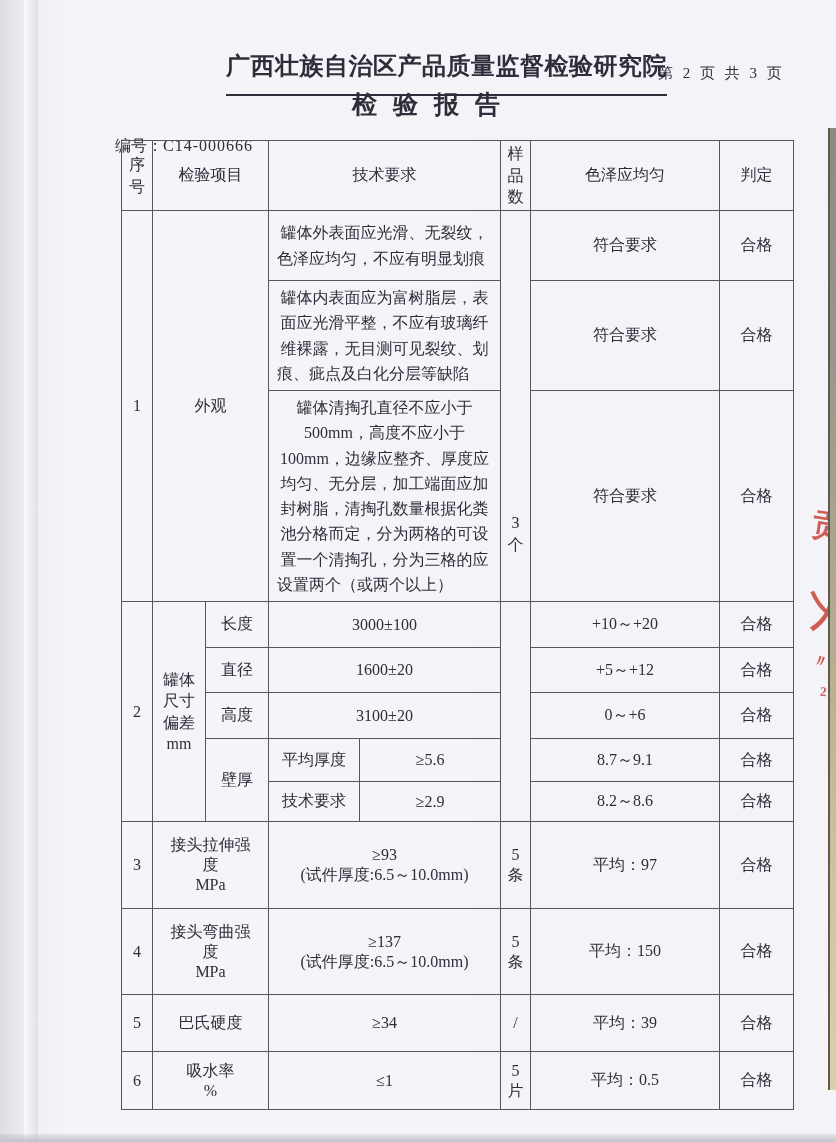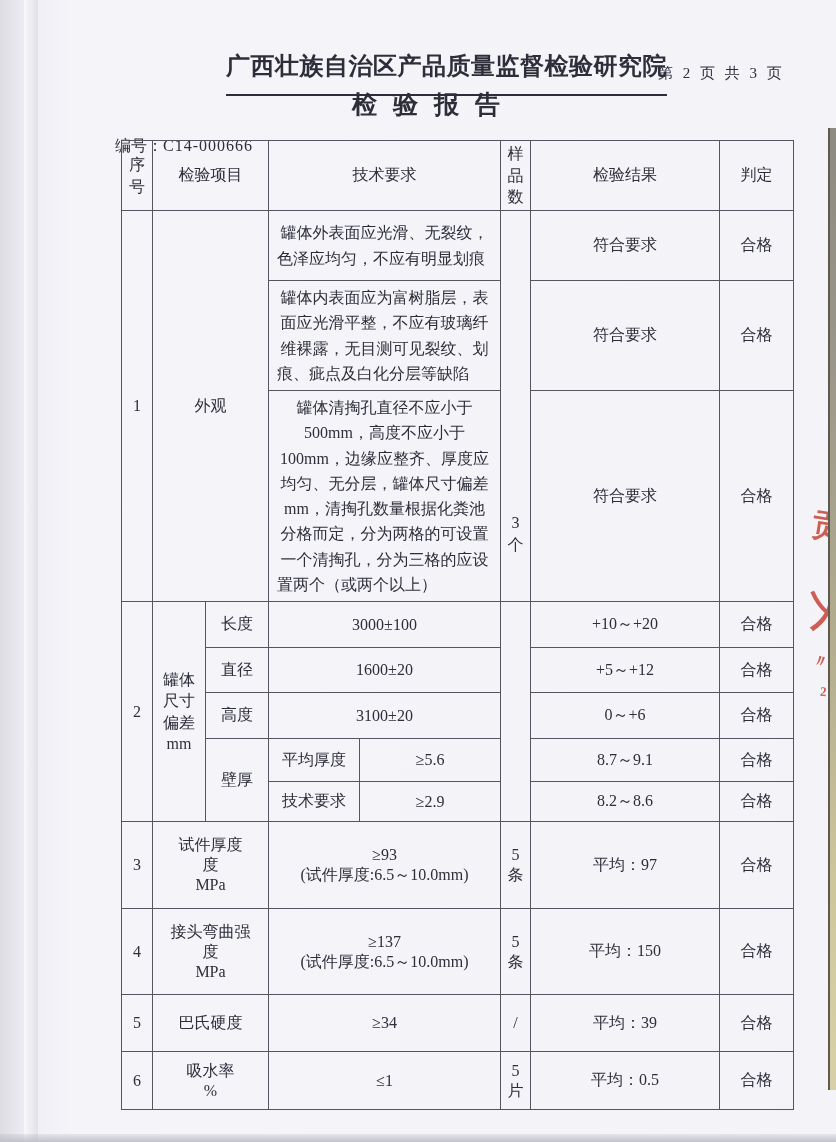--- a/index.html
+++ b/index.html
@@ -102,40 +102,40 @@
       <col style="width:189px">
         <col style="width:74px">
     </colgroup>
 
     <tbody>
         <tr style="height:70px">
       <th class="wrap-tight">序号</th>
       <th colspan="2">检验项目</th>
       <th colspan="2">技术要求</th>
       <th class="wrap-tight">样品数</th>
-      <th>检验结果</th>
+      <th>色泽应均匀</th>
       <th>判定</th>
     </tr>
 
     <tr style="height:70px">
       <td rowspan="3">1</td>
       <td rowspan="3" colspan="2">外观</td>
       <td colspan="2" class="req-text">罐体外表面应光滑、无裂纹，色泽应均匀，不应有明显划痕</td>
       <td rowspan="3" class="pre sample-bottom">3
 个</td>
       <td>符合要求</td>
       <td>合格</td>
     </tr>
     <tr style="height:105px">
       <td colspan="2" class="req-text">罐体内表面应为富树脂层，表面应光滑平整，不应有玻璃纤维裸露，无目测可见裂纹、划痕、疵点及白化分层等缺陷</td>
       <td>符合要求</td>
       <td>合格</td>
     </tr>
     <tr style="height:185px">
-      <td colspan="2" class="req-text">罐体清掏孔直径不应小于500mm，高度不应小于100mm，边缘应整齐、厚度应均匀、无分层，罐体尺寸偏差mm，清掏孔数量根据化粪池分格而定，分为两格的可设置一个清掏孔，分为三格的应设置两个（或两个以上）</td>
+      <td colspan="2" class="req-text">罐体清掏孔直径不应小于500mm，高度不应小于100mm，边缘应整齐、厚度应均匀、无分层，加工端面应加封树脂，清掏孔数量根据化粪池分格而定，分为两格的可设置一个清掏孔，分为三格的应设置两个（或两个以上）</td>
       <td>符合要求</td>
       <td>合格</td>
     </tr>
 
     <tr style="height:46px">
       <td rowspan="5">2</td>
       <td rowspan="5" class="wrap-tight">罐体尺寸偏差mm</td>
       <td>长度</td>
       <td colspan="2">3000±100</td>
       <td rowspan="5"></td>
@@ -163,21 +163,21 @@
     </tr>
     <tr style="height:40px">
       <td>技术要求</td>
       <td>≥2.9</td>
       <td>8.2～8.6</td>
       <td>合格</td>
     </tr>
 
     <tr style="height:87px">
       <td>3</td>
-      <td colspan="2" class="pre">试件厚度
+      <td colspan="2" class="pre">接头拉伸强
 度
 MPa</td>
       <td colspan="2" class="pre">≥93
 (试件厚度:6.5～10.0mm)</td>
       <td class="pre">5
 条</td>
       <td>平均：97</td>
       <td>合格</td>
     </tr>
     <tr style="height:86px">

